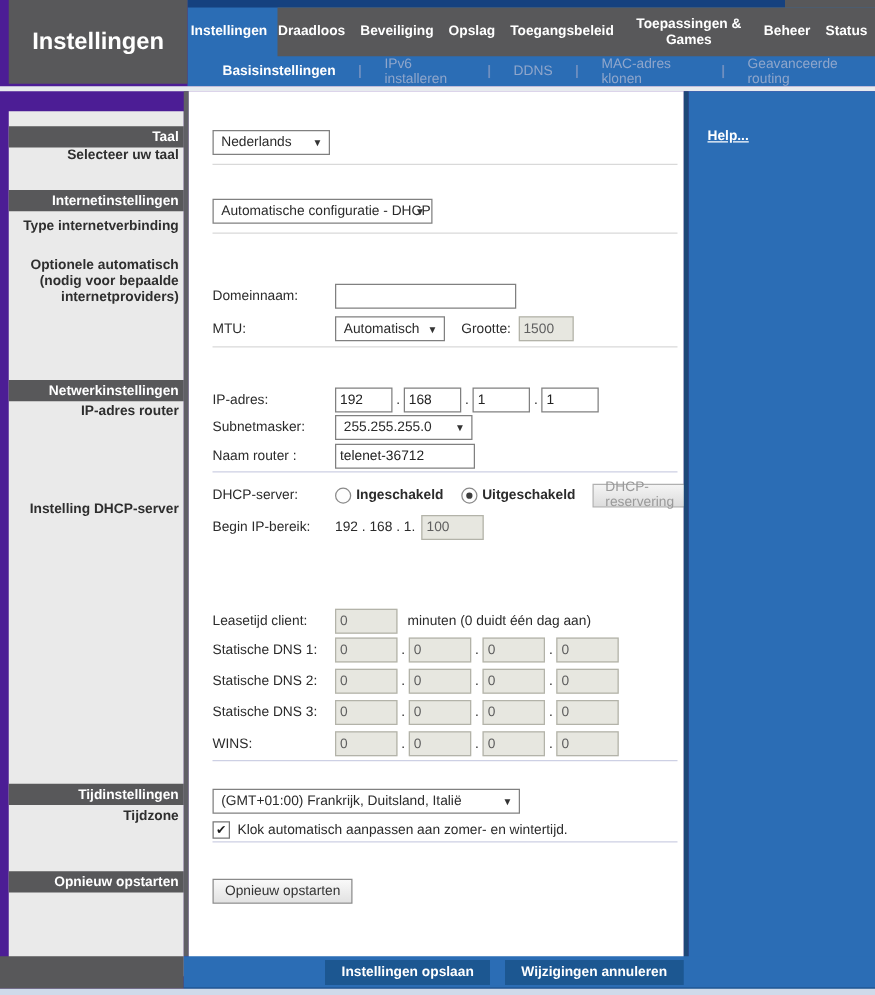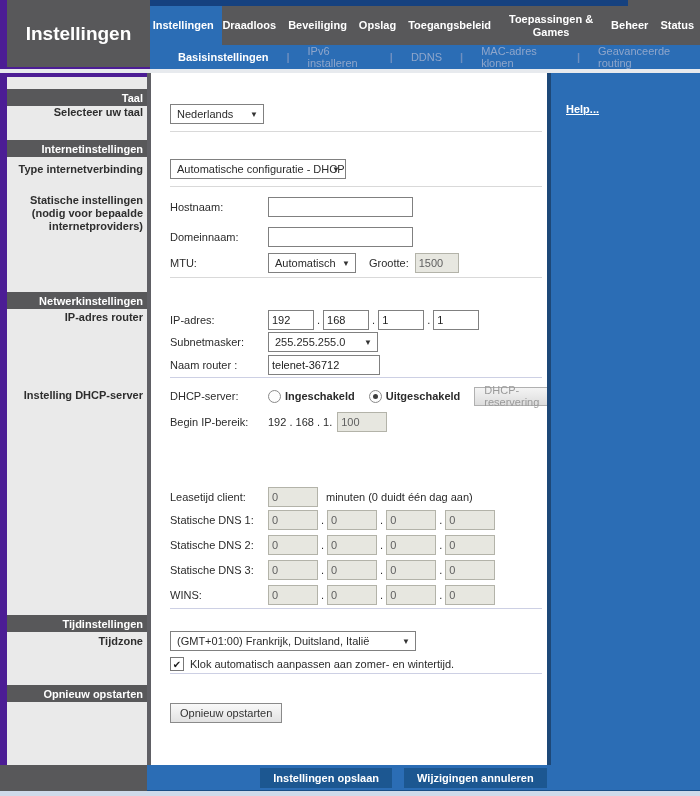--- a/index.html
+++ b/index.html
@@ -18,21 +18,21 @@
   .tab{color:#fff;font-weight:bold;padding:0 6px;text-align:center;cursor:pointer;line-height:1.15;}
   .tab.active{width:72px;box-sizing:border-box;padding:0;}
   .tab.wrap{max-width:96px;}
   .subnav{position:absolute;left:150px;top:45px;width:550px;height:24px;display:flex;align-items:center;padding-left:19px;box-sizing:border-box;}
   .subnav .sn{color:#8fa6cb;margin:0 9px;cursor:pointer;}
   .subnav .sn.active{color:#fff;font-weight:bold;}
   .subnav .pipe{color:#6f8fc0;margin:0 9px;font-weight:bold;}
   .header-strip{position:absolute;left:0;top:69px;width:700px;height:4px;background:#e7eaee;}
 
   
-  .sidebar{position:absolute;left:7px;top:77px;width:140px;height:692px;background:#eaeaea;}
+  .sidebar{position:absolute;left:7px;top:89px;width:140px;height:692px;background:#eaeaea;}
   .v-divider{position:absolute;left:147px;top:73px;width:4px;height:692px;background:#606065;}
   .content{position:absolute;left:151px;top:73px;width:396px;height:696px;background:#fff;}
   .panel-shadow{position:absolute;left:547px;top:73px;width:4px;height:723px;background:#1d4878;}
   .blue-panel{position:absolute;left:551px;top:73px;width:149px;height:723px;background:#2b6db5;}
   .help-link{position:absolute;left:15px;top:30px;color:#fff;font-weight:bold;text-decoration:underline;cursor:pointer;}
 
   
   .sbar{position:absolute;left:0;width:136px;height:14px;background:#58585a;color:#fff;
         font-weight:bold;text-align:right;padding:3px 4px 0 0;}
   .slbl{position:absolute;right:4px;width:134px;text-align:right;font-weight:bold;color:#2e2e2e;white-space:nowrap;}
@@ -115,21 +115,21 @@
 
   <div class="header-strip"></div>
 
   <div class="sidebar">
     <div class="sbar" style="top:12px">Taal</div>
     <div class="slbl" style="top:29px">Selecteer uw taal</div>
 
     <div class="sbar" style="top:63px">Internetinstellingen</div>
     <div class="slbl" style="top:86px">Type internetverbinding</div>
 
-    <div class="slbl" style="top:117px">Statische instellingen</div>
+    <div class="slbl" style="top:117px">Optionele automatisch</div>
     <div class="slbl" style="top:130px">(nodig voor bepaalde</div>
     <div class="slbl" style="top:143px">internetproviders)</div>
 
     <div class="sbar" style="top:215px">Netwerkinstellingen</div>
     <div class="slbl" style="top:234px">IP-adres router</div>
 
     <div class="slbl" style="top:312px">Instelling DHCP-server</div>
 
     <div class="sbar" style="top:538px">Tijdinstellingen</div>
     <div class="slbl" style="top:558px">Tijdzone</div>
@@ -150,24 +150,20 @@
     <div class="sep" style="top:58px"></div>
 
     <div class="crow" style="top:86px">
       <div class="dd" style="width:176px">
         <span>Automatische configuratie - DHCP</span>
         <span class="arr">▼</span>
       </div>
     </div>
     <div class="sep" style="top:113px"></div>
 
-    <div class="crow" style="top:124px">
-      <span class="flabel">Hostnaam:</span>
-      <input class="tin" style="width: 137px;" type="text" value="">
-    </div>
 
     <div class="crow" style="top:154px">
       <span class="flabel">Domeinnaam:</span>
       <input class="tin" style="width: 137px;" type="text" value="">
     </div>
 
     <div class="crow" style="top:180px">
       <span class="flabel">MTU:</span>
       <div class="dd" style="width:88px">
         <span>Automatisch</span>

